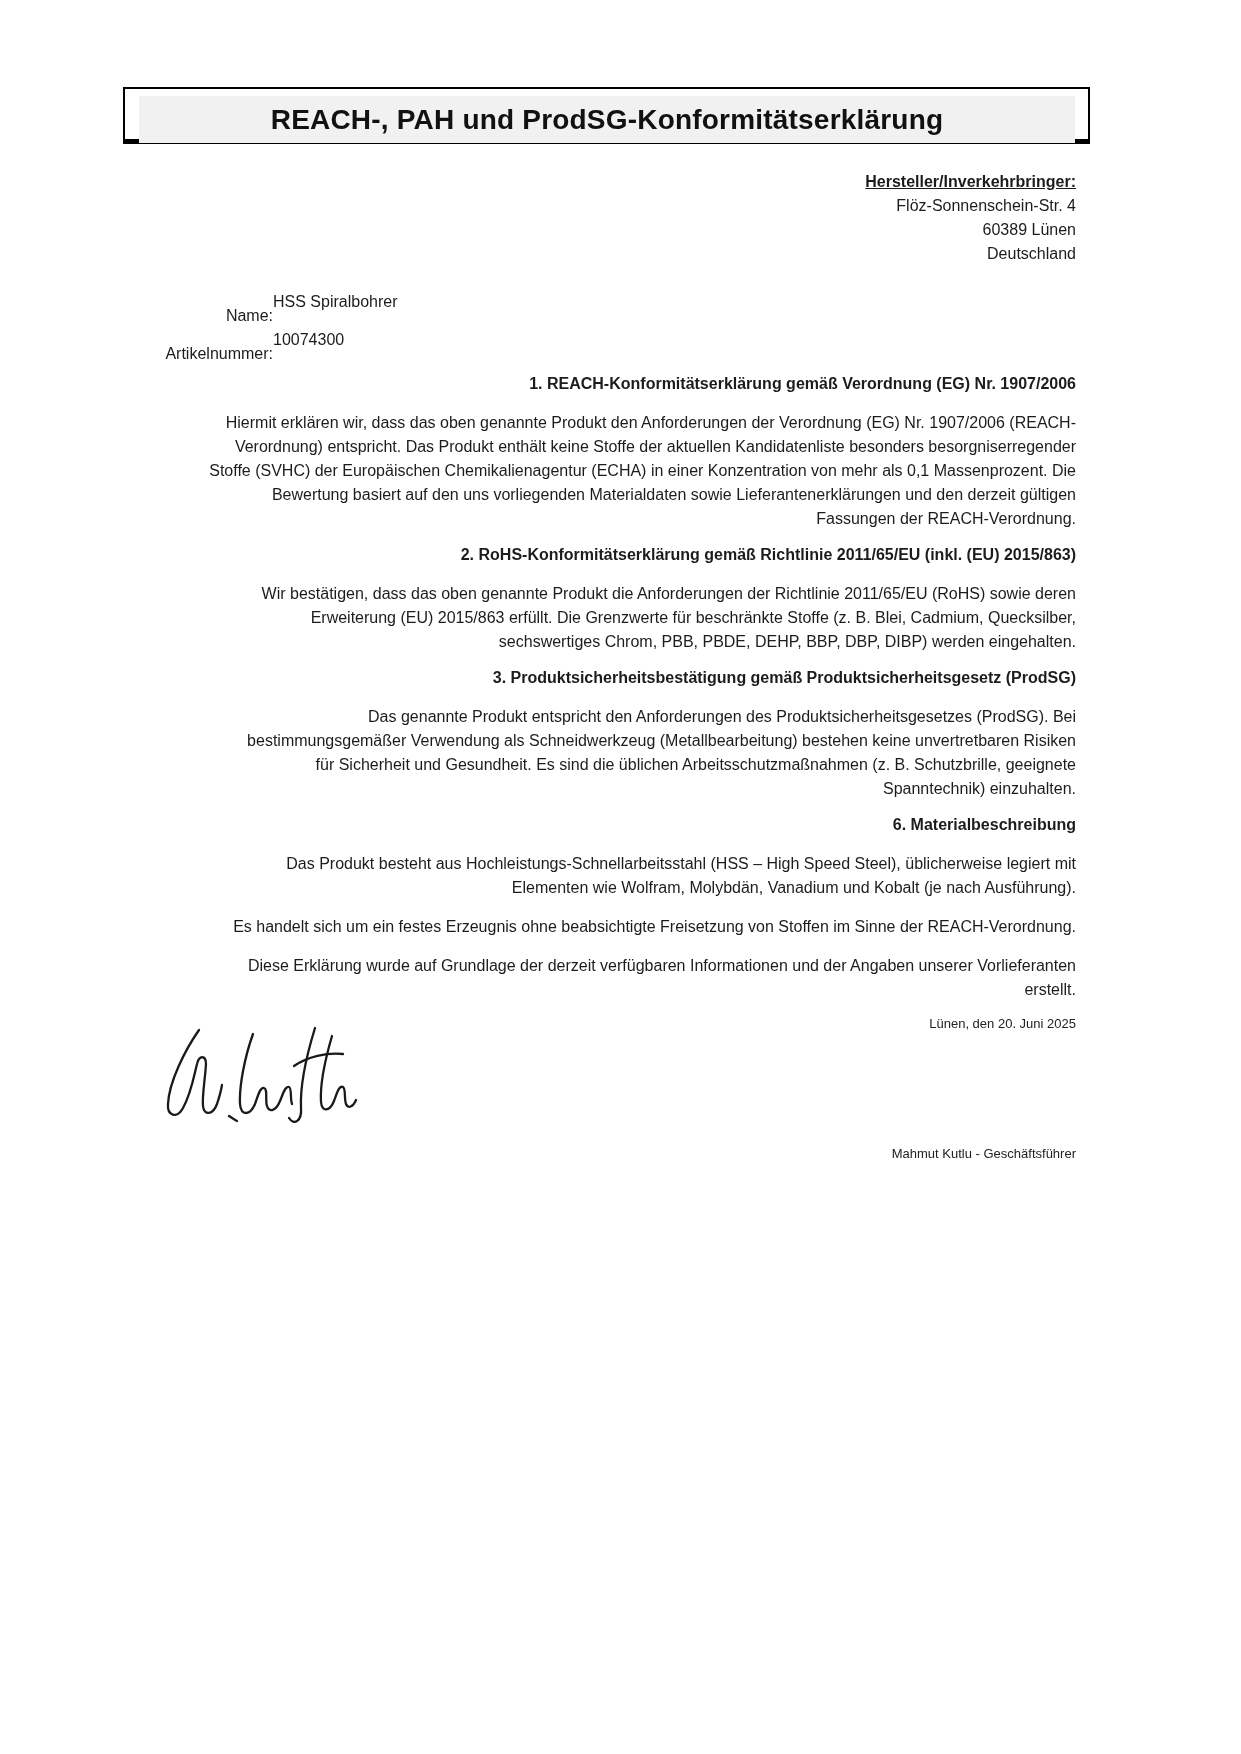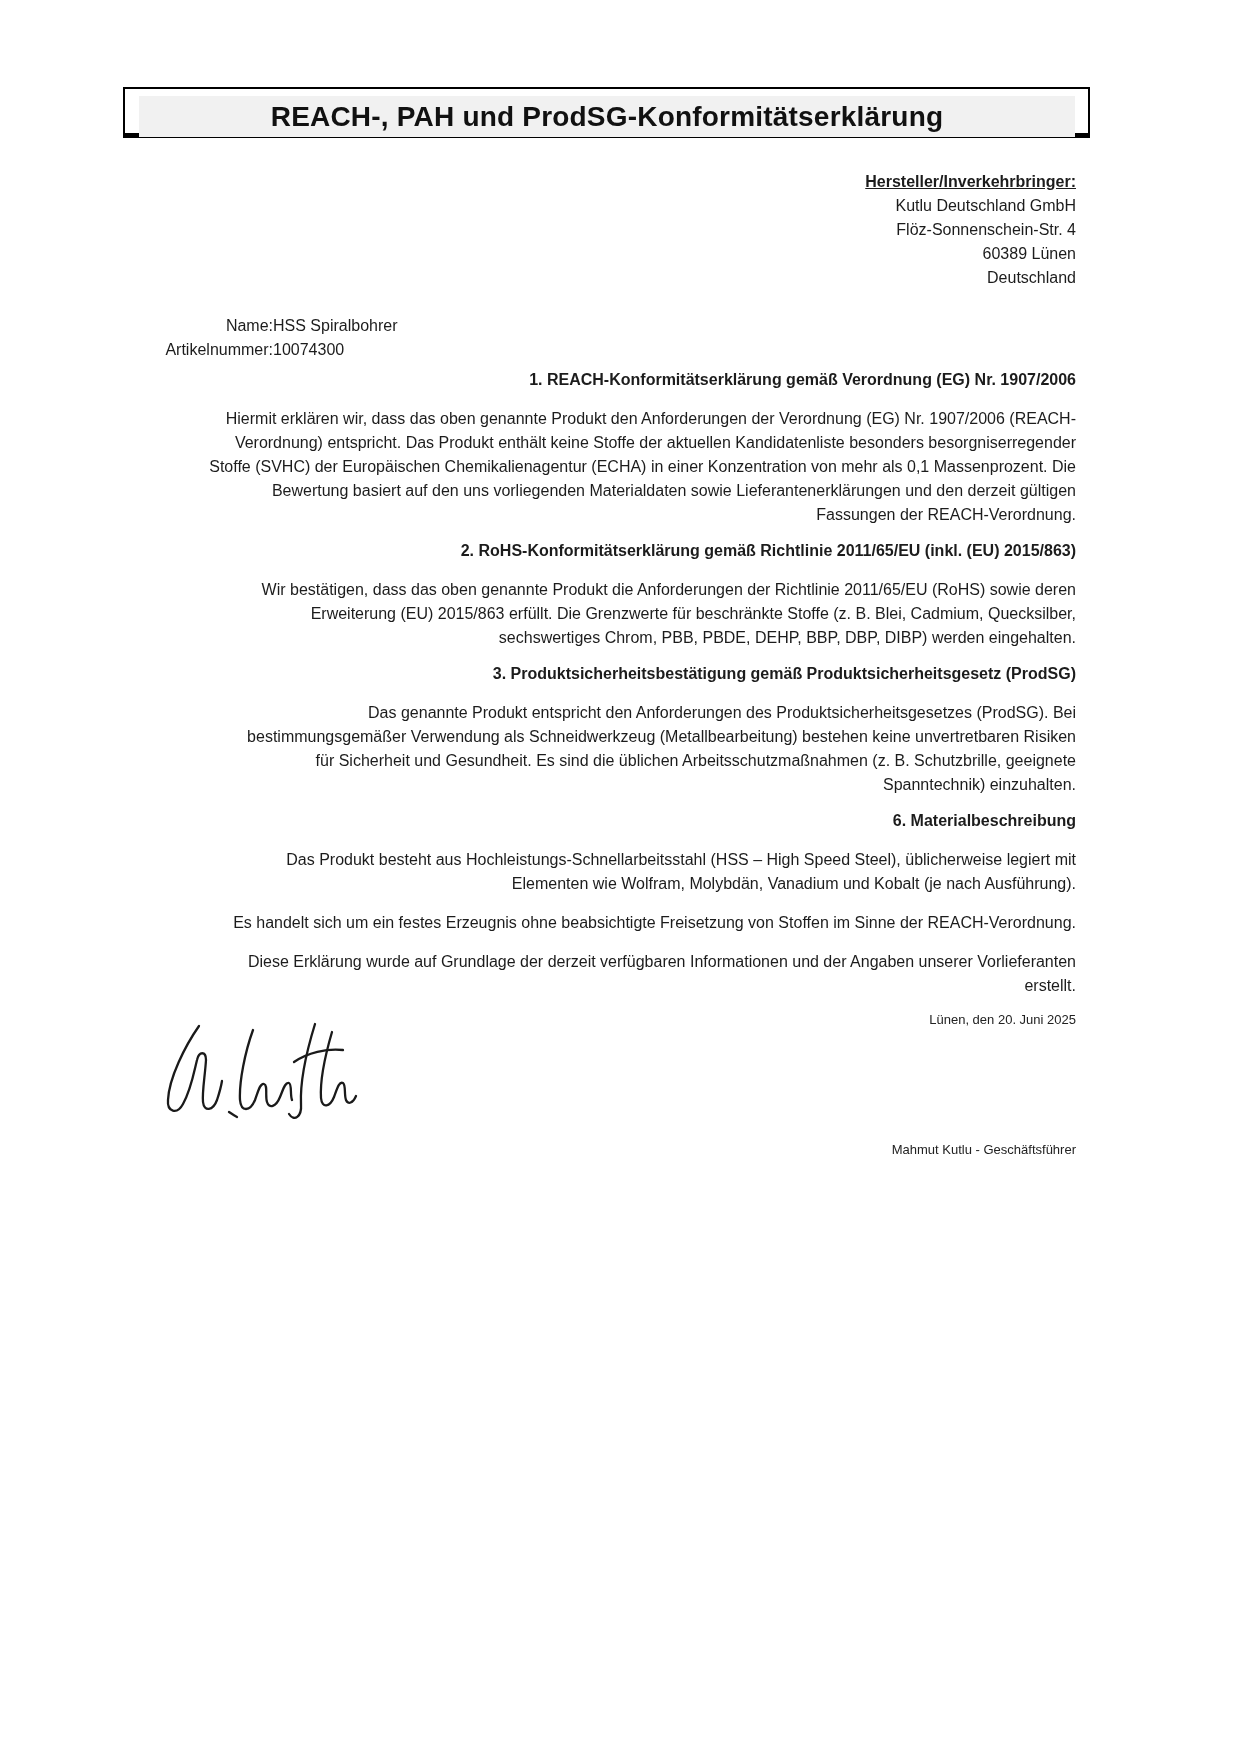--- a/index.html
+++ b/index.html
@@ -10,21 +10,21 @@
     background:#ffffff;
     margin:0 auto;
     font-family:"Liberation Sans", sans-serif;
     color:#1c1c1c;
     overflow:hidden;
   }
   
   .title-box {
     position:absolute;
     left:123px; top:87px;
-    width:967px; height:51px;
+    width:967px; height:57px;
     background:#ffffff;
     border:2px solid #000;
     border-bottom:5px solid #000;
   }
   .title-strip {
     position:absolute;
     left:14px; right:13px; top:7px; bottom:-4px;
     background:#f1f1f1;
     display:flex; align-items:center; justify-content:center;
   }
@@ -38,21 +38,21 @@
     position:absolute;
     left:131px; top:170px;
     width:945px;
     font-size:16px; line-height:24px;text-align:right;
   }
   .mfr-label { font-weight:700; text-decoration:underline; }
   .addr-line { }
   .address-block { margin-bottom:24px; }
   .product-block { }
   .kv-row { display:flex; }
-  .kv-label { width:142px; flex:0 0 142px; }
+  .kv-label { width:142px; flex:0 0 142px;margin-top:14px; }
   .kv-value { }
   h3.sec-heading {
     font-size:16px; font-weight:700;
     margin:6px 0 14px;
     line-height:24px;
   }
   p.para {
     margin:15px 0 12px;
     white-space:pre-line;
   }
@@ -79,21 +79,20 @@
   <div class="title-box">
     <div class="title-strip">
       <h1>REACH-, PAH und ProdSG-Konformitätserklärung</h1>
     </div>
   </div>
 
   <div class="content">
 
     <div class="address-block">
       <div class="mfr-label">Hersteller/Inverkehrbringer:</div>
-      <div class="addr-line">Kutlu Deutschland GmbH</div>
       <div class="addr-line">Flöz-Sonnenschein-Str. 4</div>
       <div class="addr-line">60389 Lünen</div>
       <div class="addr-line">Deutschland</div>
     </div>
 
     <div class="product-block">
       <div class="kv-row">
         <div class="kv-label">Name:</div>
         <div class="kv-value">HSS Spiralbohrer</div>
       </div>

